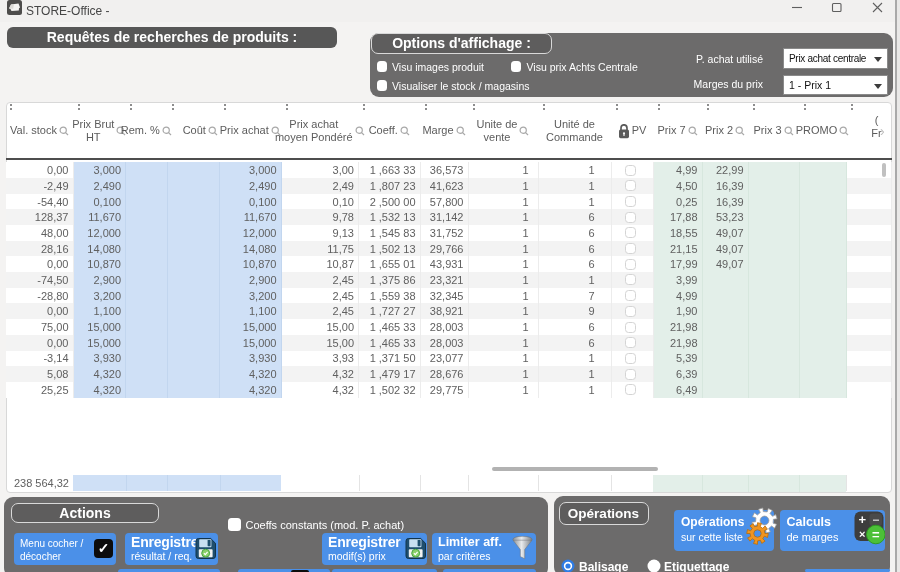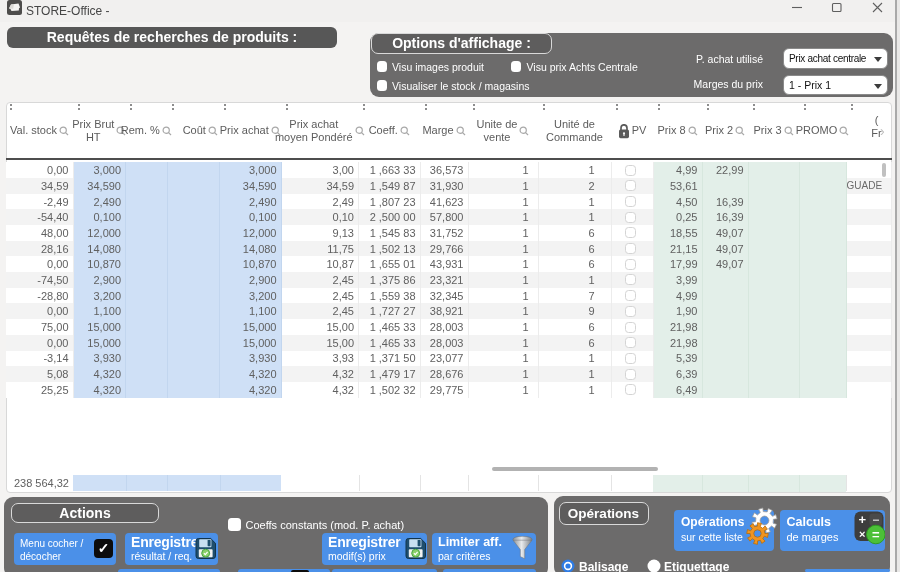--- a/index.html
+++ b/index.html
@@ -7,21 +7,21 @@
 .abs{position:absolute}
 .titlebar{position:absolute;left:0;top:0;width:900px;height:22px;background:#f1f0ef}
 .ttxt{position:absolute;left:26px;top:4px;font-size:12px;color:#454545}
 .darkbtn{position:absolute;background:#575757;border-radius:6px;color:#fff;font-weight:bold;
  display:flex;align-items:center;justify-content:center}
 .panel{position:absolute;background:#6c6b6b;border-radius:9px}
 .ptitle{position:absolute;border:1.5px solid #d9d9d9;border-radius:7px;background:#5e5d5d;color:#fff;
  font-weight:bold;display:flex;align-items:center;justify-content:center}
 .wcb{position:absolute;background:#fff;border-radius:3.5px}
 .wlabel{position:absolute;color:#fff;font-size:10.5px;white-space:nowrap}
-.sel{position:absolute;background:#fff;border:1px solid #8a8a8a;border-radius:6px;font-size:10.5px;color:#111;
+.sel{position:absolute;background:#fff;border:1px solid #8a8a8a;border-radius:0;font-size:10.5px;color:#111;
  display:flex;align-items:center;padding-left:5px;white-space:nowrap}
 .sel:after{content:"";position:absolute;right:5px;top:8px;border-left:4.5px solid transparent;
  border-right:4.5px solid transparent;border-top:5px solid #3c3c3c}
 .bluebtn{position:absolute;background:#4b90e8;border-radius:4px;color:#fff}
 .tbl{position:absolute;background:#fff;border:1px solid #d8d8d8;border-radius:4px}
 .hcell{position:absolute;display:flex;align-items:center;justify-content:center;color:#5c5c5c;
  font-size:11px;text-align:center;line-height:13.5px;font-weight:normal;gap:2px;white-space:nowrap}
 .hdots{position:absolute;width:1.6px;height:6px;top:3px;
  background-image:linear-gradient(#8d8d8d 0 1.6px,transparent 1.6px 4.2px,#8d8d8d 4.2px 5.8px)}
 .rule{position:absolute;left:0;width:100%;height:2.5px;background:#4d4d4d}
@@ -153,21 +153,21 @@
 <div class="hcell" style="left:611px;top:110px;width:42px;height:42px">
     <svg width="12" height="15" viewBox="0 0 12 15" style="flex:none">
       <path d="M3 6 L3 4.2 a3 3.4 0 0 1 6 0 L9 6" fill="none" stroke="#5b5b5b" stroke-width="1.7"></path>
       <rect x="1" y="5.6" width="10" height="8.6" rx="1.6" fill="#5b5b5b"></rect>
       <circle cx="6" cy="9.3" r="1.1" fill="#fff"></circle>
       <rect x="5.45" y="9.8" width="1.1" height="2.2" fill="#fff"></rect>
     </svg>
     <span>PV</span>
   </div>
 <div class="hcell" style="left:653px;top:110px;width:49px;height:42px">
-    <span>Prix 8</span>
+    <span>Prix 7</span>
     <svg width="10" height="10" viewBox="0 0 10 10" style="flex:none">
       <circle cx="4.2" cy="4.2" r="3.1" fill="none" stroke="#a8a8a8" stroke-width="1.2"></circle>
       <line x1="6.6" y1="6.6" x2="9" y2="9" stroke="#a8a8a8" stroke-width="1.2"></line>
     </svg>
   </div>
 <div class="hcell" style="left:702px;top:110px;width:46px;height:42px">
     <span>Prix 2</span>
     <svg width="10" height="10" viewBox="0 0 10 10" style="flex:none">
       <circle cx="4.2" cy="4.2" r="3.1" fill="none" stroke="#a8a8a8" stroke-width="1.2"></circle>
       <line x1="6.6" y1="6.6" x2="9" y2="9" stroke="#a8a8a8" stroke-width="1.2"></line>
@@ -224,40 +224,20 @@
 <td class="w">
           <div class="cbx"></div>
         </td>
 <td class="teal">4,99</td>
 <td class="teal">22,99</td>
 <td class="teal"></td>
 <td class="teal"></td>
 <td class="w" style="font-size:10px;color:#6a6a6a"></td>
 </tr>
 <tr>
-<td class="w n">34,59</td>
-<td class="blue">34,590</td>
-<td class="blue"></td>
-<td class="blue"></td>
-<td class="blue">34,590</td>
-<td class="w n">34,59</td>
-<td class="w n">1 ,549 87</td>
-<td class="w n">31,930</td>
-<td class="w n" style="padding-right:9px">1</td>
-<td class="w n" style="padding-right:16px">2</td>
-<td class="w">
-          <div class="cbx"></div>
-        </td>
-<td class="teal">53,61</td>
-<td class="teal"></td>
-<td class="teal"></td>
-<td class="teal"></td>
-<td class="w" style="font-size:10px;color:#6a6a6a">GUADE</td>
-</tr>
-<tr>
 <td class="w n">-2,49</td>
 <td class="blue">2,490</td>
 <td class="blue"></td>
 <td class="blue"></td>
 <td class="blue">2,490</td>
 <td class="w n">2,49</td>
 <td class="w n">1 ,807 23</td>
 <td class="w n">41,623</td>
 <td class="w n" style="padding-right:9px">1</td>
 <td class="w n" style="padding-right:16px">1</td>
@@ -279,20 +259,40 @@
 <td class="w n">0,10</td>
 <td class="w n">2 ,500 00</td>
 <td class="w n">57,800</td>
 <td class="w n" style="padding-right:9px">1</td>
 <td class="w n" style="padding-right:16px">1</td>
 <td class="w">
           <div class="cbx"></div>
         </td>
 <td class="teal">0,25</td>
 <td class="teal">16,39</td>
+<td class="teal"></td>
+<td class="teal"></td>
+<td class="w" style="font-size:10px;color:#6a6a6a"></td>
+</tr>
+<tr>
+<td class="w n">128,37</td>
+<td class="blue">11,670</td>
+<td class="blue"></td>
+<td class="blue"></td>
+<td class="blue">11,670</td>
+<td class="w n">9,78</td>
+<td class="w n">1 ,532 13</td>
+<td class="w n">31,142</td>
+<td class="w n" style="padding-right:9px">1</td>
+<td class="w n" style="padding-right:16px">6</td>
+<td class="w">
+          <div class="cbx"></div>
+        </td>
+<td class="teal">17,88</td>
+<td class="teal">53,23</td>
 <td class="teal"></td>
 <td class="teal"></td>
 <td class="w" style="font-size:10px;color:#6a6a6a"></td>
 </tr>
 <tr>
 <td class="w n">48,00</td>
 <td class="blue">12,000</td>
 <td class="blue"></td>
 <td class="blue"></td>
 <td class="blue">12,000</td>

